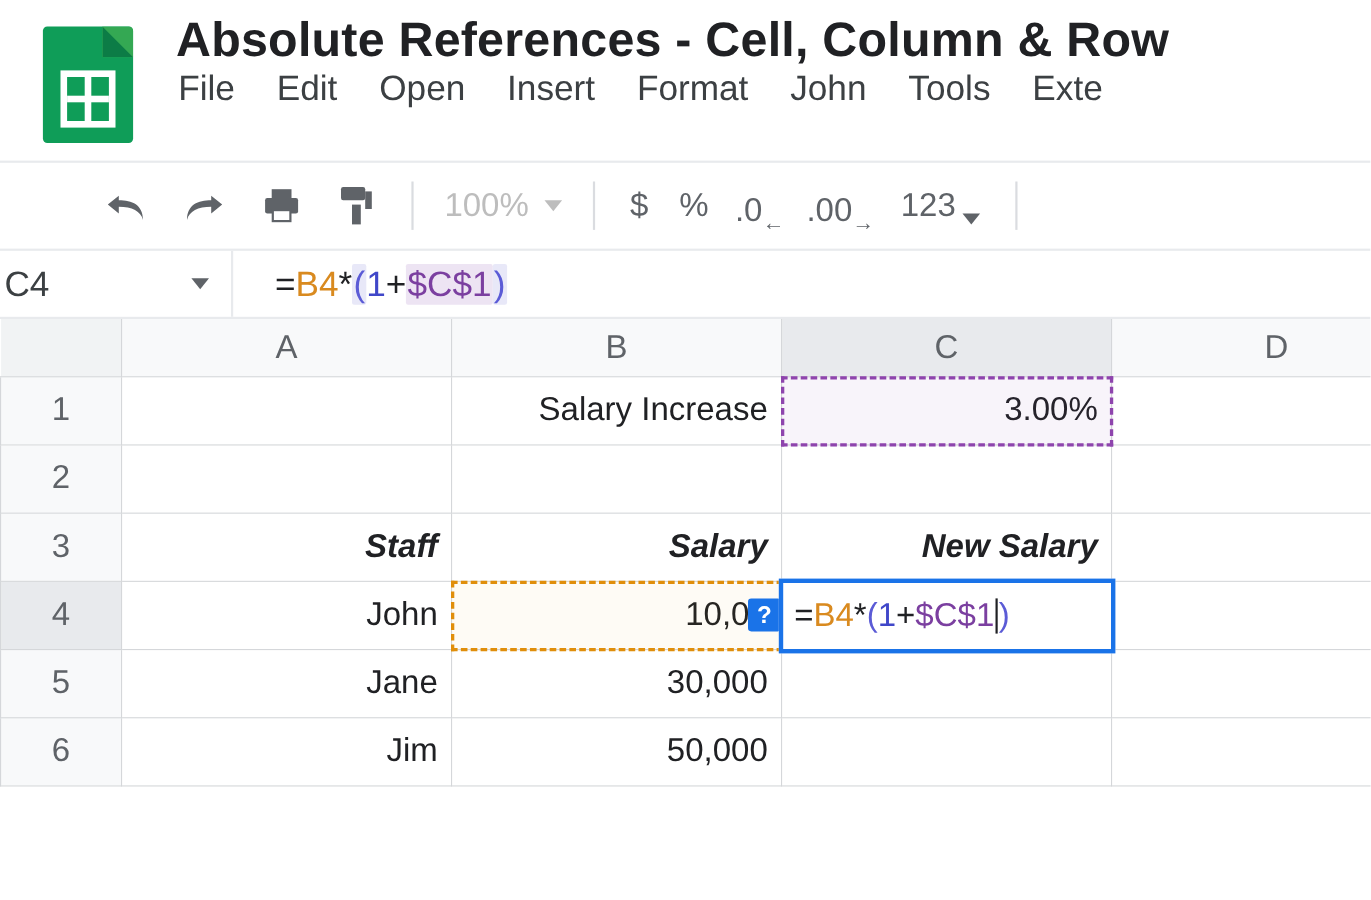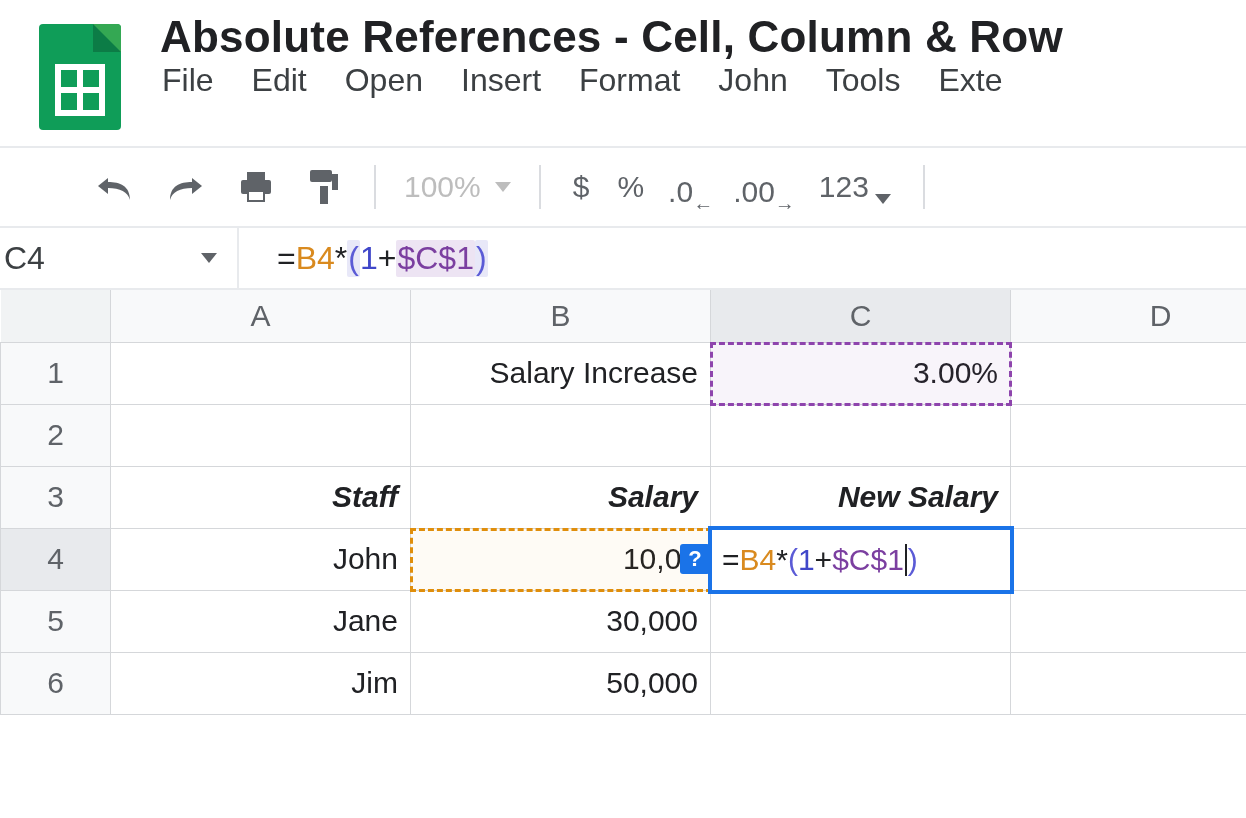--- a/index.html
+++ b/index.html
@@ -148,21 +148,21 @@
 
   
   .fxbar {
     display:flex;
     align-items:center;
     border-top:2px solid #e8eaed;
     border-bottom:2px solid #e8eaed;
     height:64px;
   }
   .namebox {
-    width:239px;
+    width:212px;
     display:flex;
     align-items:center;
     justify-content:space-between;
     padding:0 20px 0 4px;
     font-size:32px;
     color:#3c4043;
     border-right:2px solid #e8eaed;
     height:100%;
   }
   .fx-symbol {

